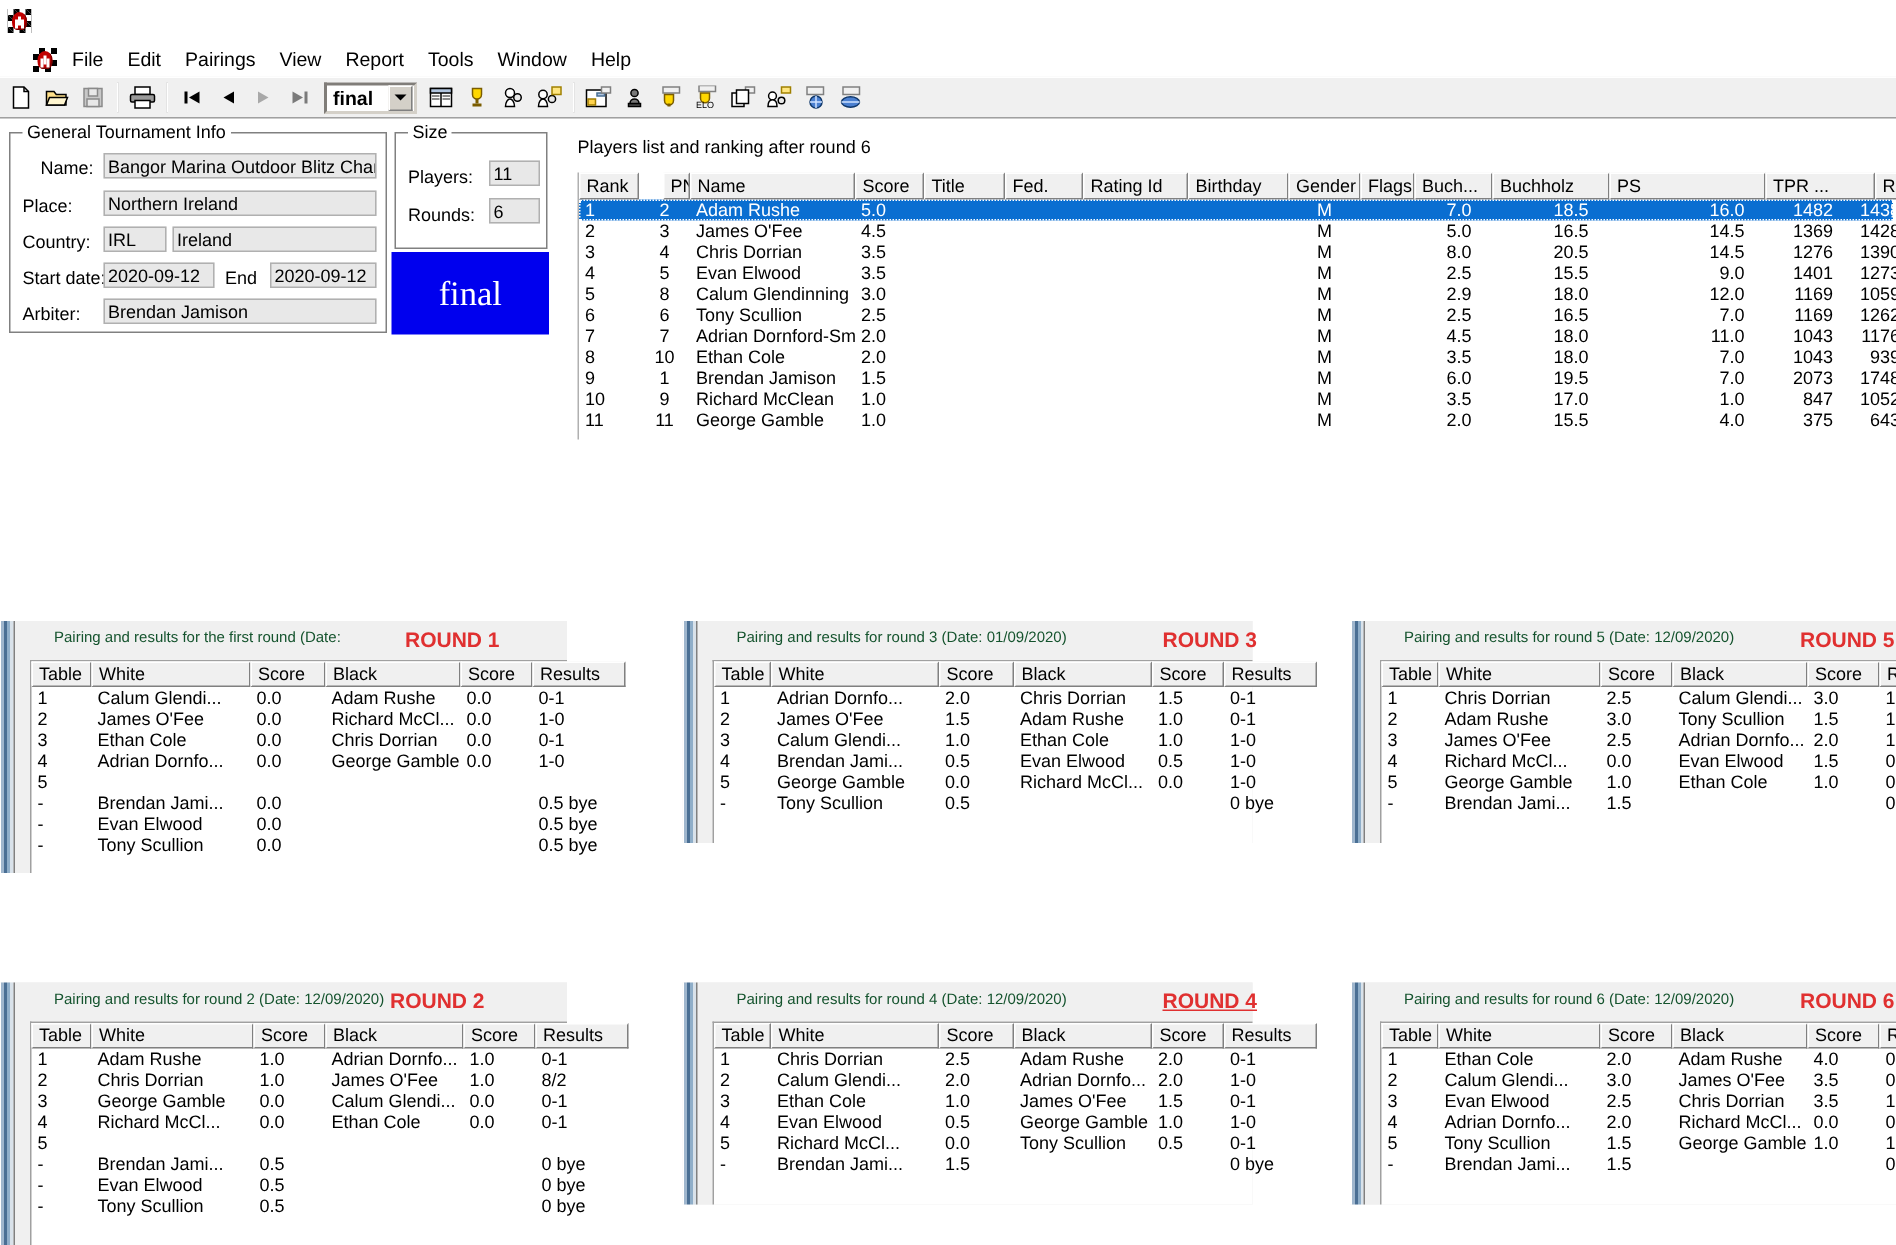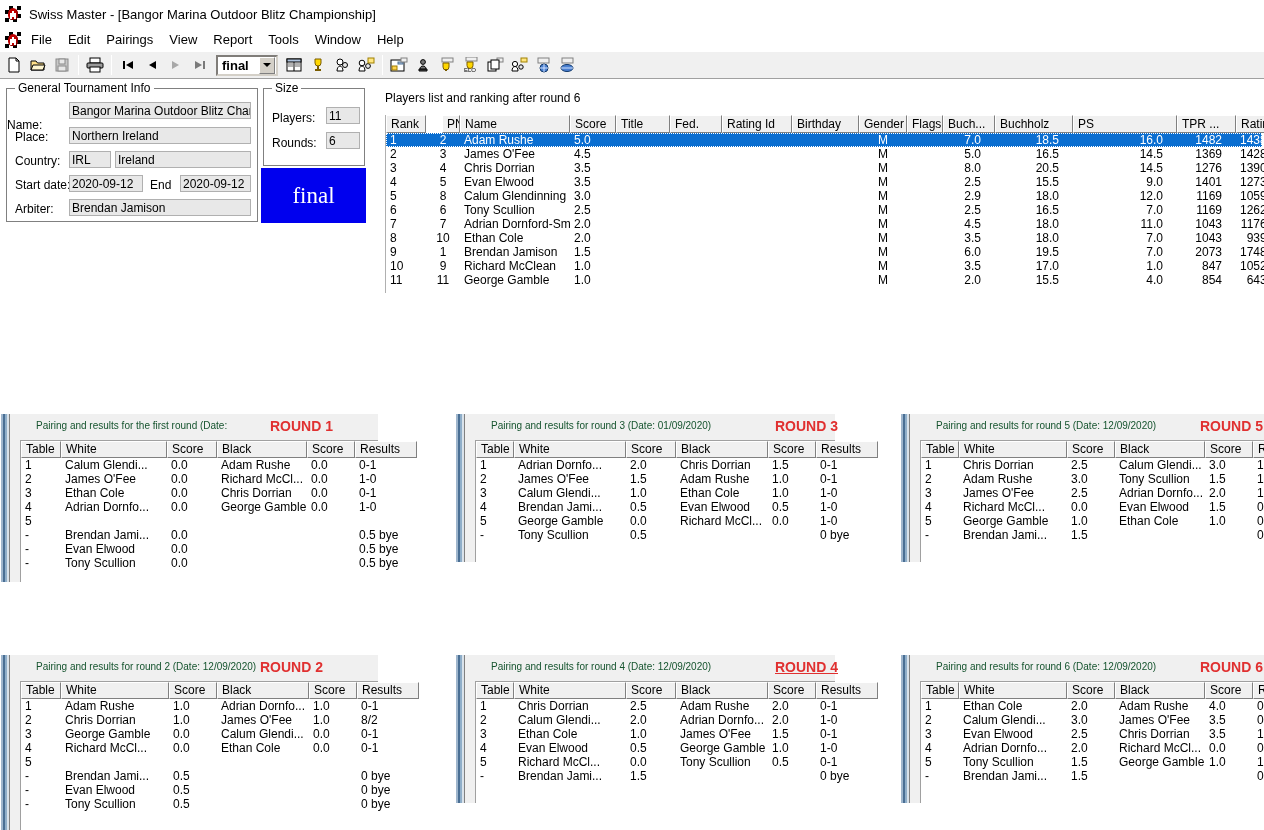--- a/index.html
+++ b/index.html
@@ -41,21 +41,21 @@
     content:""; position:absolute; left:4px; top:3px; width:2px; height:6px;
     background:#fff; box-shadow:-2px 2px 0 #fff, 2px 2px 0 #fff;
   }
 
   
   #menubar {
     position: absolute; left: 0; top: 28px; width: 1264px; height: 23px;
     background: #ffffff;
     display: flex; align-items: center;
     font-size: 13px; color: #000;
-    padding-left: 5px;
+    padding-left: 22px;
   }
   #menubar .menu-item { padding: 2px 8px; cursor: default; white-space: nowrap; }
 
   
   #toolbar {
     position: absolute; left: 0; top: 51px; width: 1264px; height: 28px;
     background: #f0f0f0;
     border-top: 1px solid #ffffff;
     border-bottom: 1px solid #a0a0a0;
     display: flex; align-items: center; gap: 0px;
@@ -161,21 +161,20 @@
   .rg-row .c { flex:none; overflow:hidden; white-space:nowrap; line-height:14px; padding-left:4px; }
 </style>
 </head>
 <body>
 
 <div id="titlebar">
   <span class="app-icon">
     <span class="chk"></span>
       <span class="pawn"></span>
   </span>
-  <span>Swiss Master - [Bangor Marina Outdoor Blitz Championship]</span>
 </div>
 
 <div id="menubar">
   <span class="app-icon" style="margin-right:2px;">
     <span class="chk"></span>
       <span class="pawn"></span>
   </span>
   <span class="menu-item">File</span>
   <span class="menu-item">Edit</span>
   <span class="menu-item">Pairings</span>
@@ -333,21 +332,21 @@
         <rect x="4" y="1" width="11" height="5" fill="#f0f0f0" stroke="#808080"></rect>
         <ellipse cx="9" cy="11" rx="6" ry="3.5" fill="#4a7fd0" stroke="#10386b"></ellipse>
         <path d="M3 11h12" stroke="#cfe2ff"></path>
       </svg>
   </div>
 </div>
 
 <div id="info-panel">
   <span class="legend">General Tournament Info</span>
 
-  <span class="flabel" style="left:0; top:16px;margin-top:13px;">Name:</span>
+  <span class="flabel" style="left:20px; top:16px;">Name:</span>
   <span class="finput" style="left:62px; top:13px; width:182px;">Bangor Marina Outdoor Blitz Champion</span>
 
   <span class="flabel" style="left:8px; top:41px;">Place:</span>
   <span class="finput" style="left:62px; top:38px; width:182px;">Northern Ireland</span>
 
   <span class="flabel" style="left:8px; top:65px;">Country:</span>
   <span class="finput" style="left:62px; top:62px; width:42px;">IRL</span>
   <span class="finput" style="left:108px; top:62px; width:136px;">Ireland</span>
 
   <span class="flabel" style="left:8px; top:89px;">Start date:</span>
@@ -378,21 +377,21 @@
       <div class="hc" style="width: 46px;">Score</div>
       <div class="hc" style="width: 54px;">Title</div>
       <div class="hc" style="width: 52px;">Fed.</div>
       <div class="hc" style="width: 70px;">Rating Id</div>
       <div class="hc" style="width: 67px;">Birthday</div>
       <div class="hc" style="width: 48px;">Gender</div>
       <div class="hc" style="width: 36px;">Flags</div>
       <div class="hc" style="width: 52px;">Buch...</div>
       <div class="hc" style="width: 78px;">Buchholz</div>
       <div class="hc" style="width: 104px;">PS</div>
-      <div class="hc" style="width: 59px;">TPR ...</div>
+      <div class="hc" style="width: 73px;">TPR ...</div>
       <div class="hc" style="width: 55px;">Rating</div>
     </div>
   <div id="pg-body">
       <div class="pg-row sel">
         <div class="c txt" style="width: 40px;">1</div>
         <div class="c txt" style="width: 34px; text-align: center; padding-left: 0px;">2</div>
         <div class="c txt" style="width: 110px;">Adam Rushe</div>
         <div class="c txt" style="width: 46px;">5.0</div>
         <div class="c txt" style="width: 54px;"></div>
         <div class="c txt" style="width: 52px;"></div>
@@ -566,21 +565,21 @@
         <div class="c txt" style="width: 46px;">1.0</div>
         <div class="c txt" style="width: 54px;"></div>
         <div class="c txt" style="width: 52px;"></div>
         <div class="c txt" style="width: 70px;"></div>
         <div class="c txt" style="width: 67px;"></div>
         <div class="c txt" style="width: 48px; text-align: center; padding-left: 0px;">M</div>
         <div class="c txt" style="width: 36px;"></div>
         <div class="c num" style="width: 52px; text-align: right;">2.0</div>
         <div class="c num" style="width: 78px; text-align: right;">15.5</div>
         <div class="c num" style="width: 104px; text-align: right;">4.0</div>
-        <div class="c num" style="width: 59px; text-align: right;">854</div>
+        <div class="c num" style="width: 59px; text-align: right;">375</div>
         <div class="c num" style="width: 55px; text-align: right;">643 ×</div>
       </div>
     </div>
 </div>
 
 <div class="round-panel" id="rp0" style="left:0px;   top:414px; width:378px; height:168px;">
     <div class="edge"></div>
     <div class="edge2"></div>
     <div class="rp-inner">
       <div class="rp-caption">Pairing and results for the first round (Date:</div>

